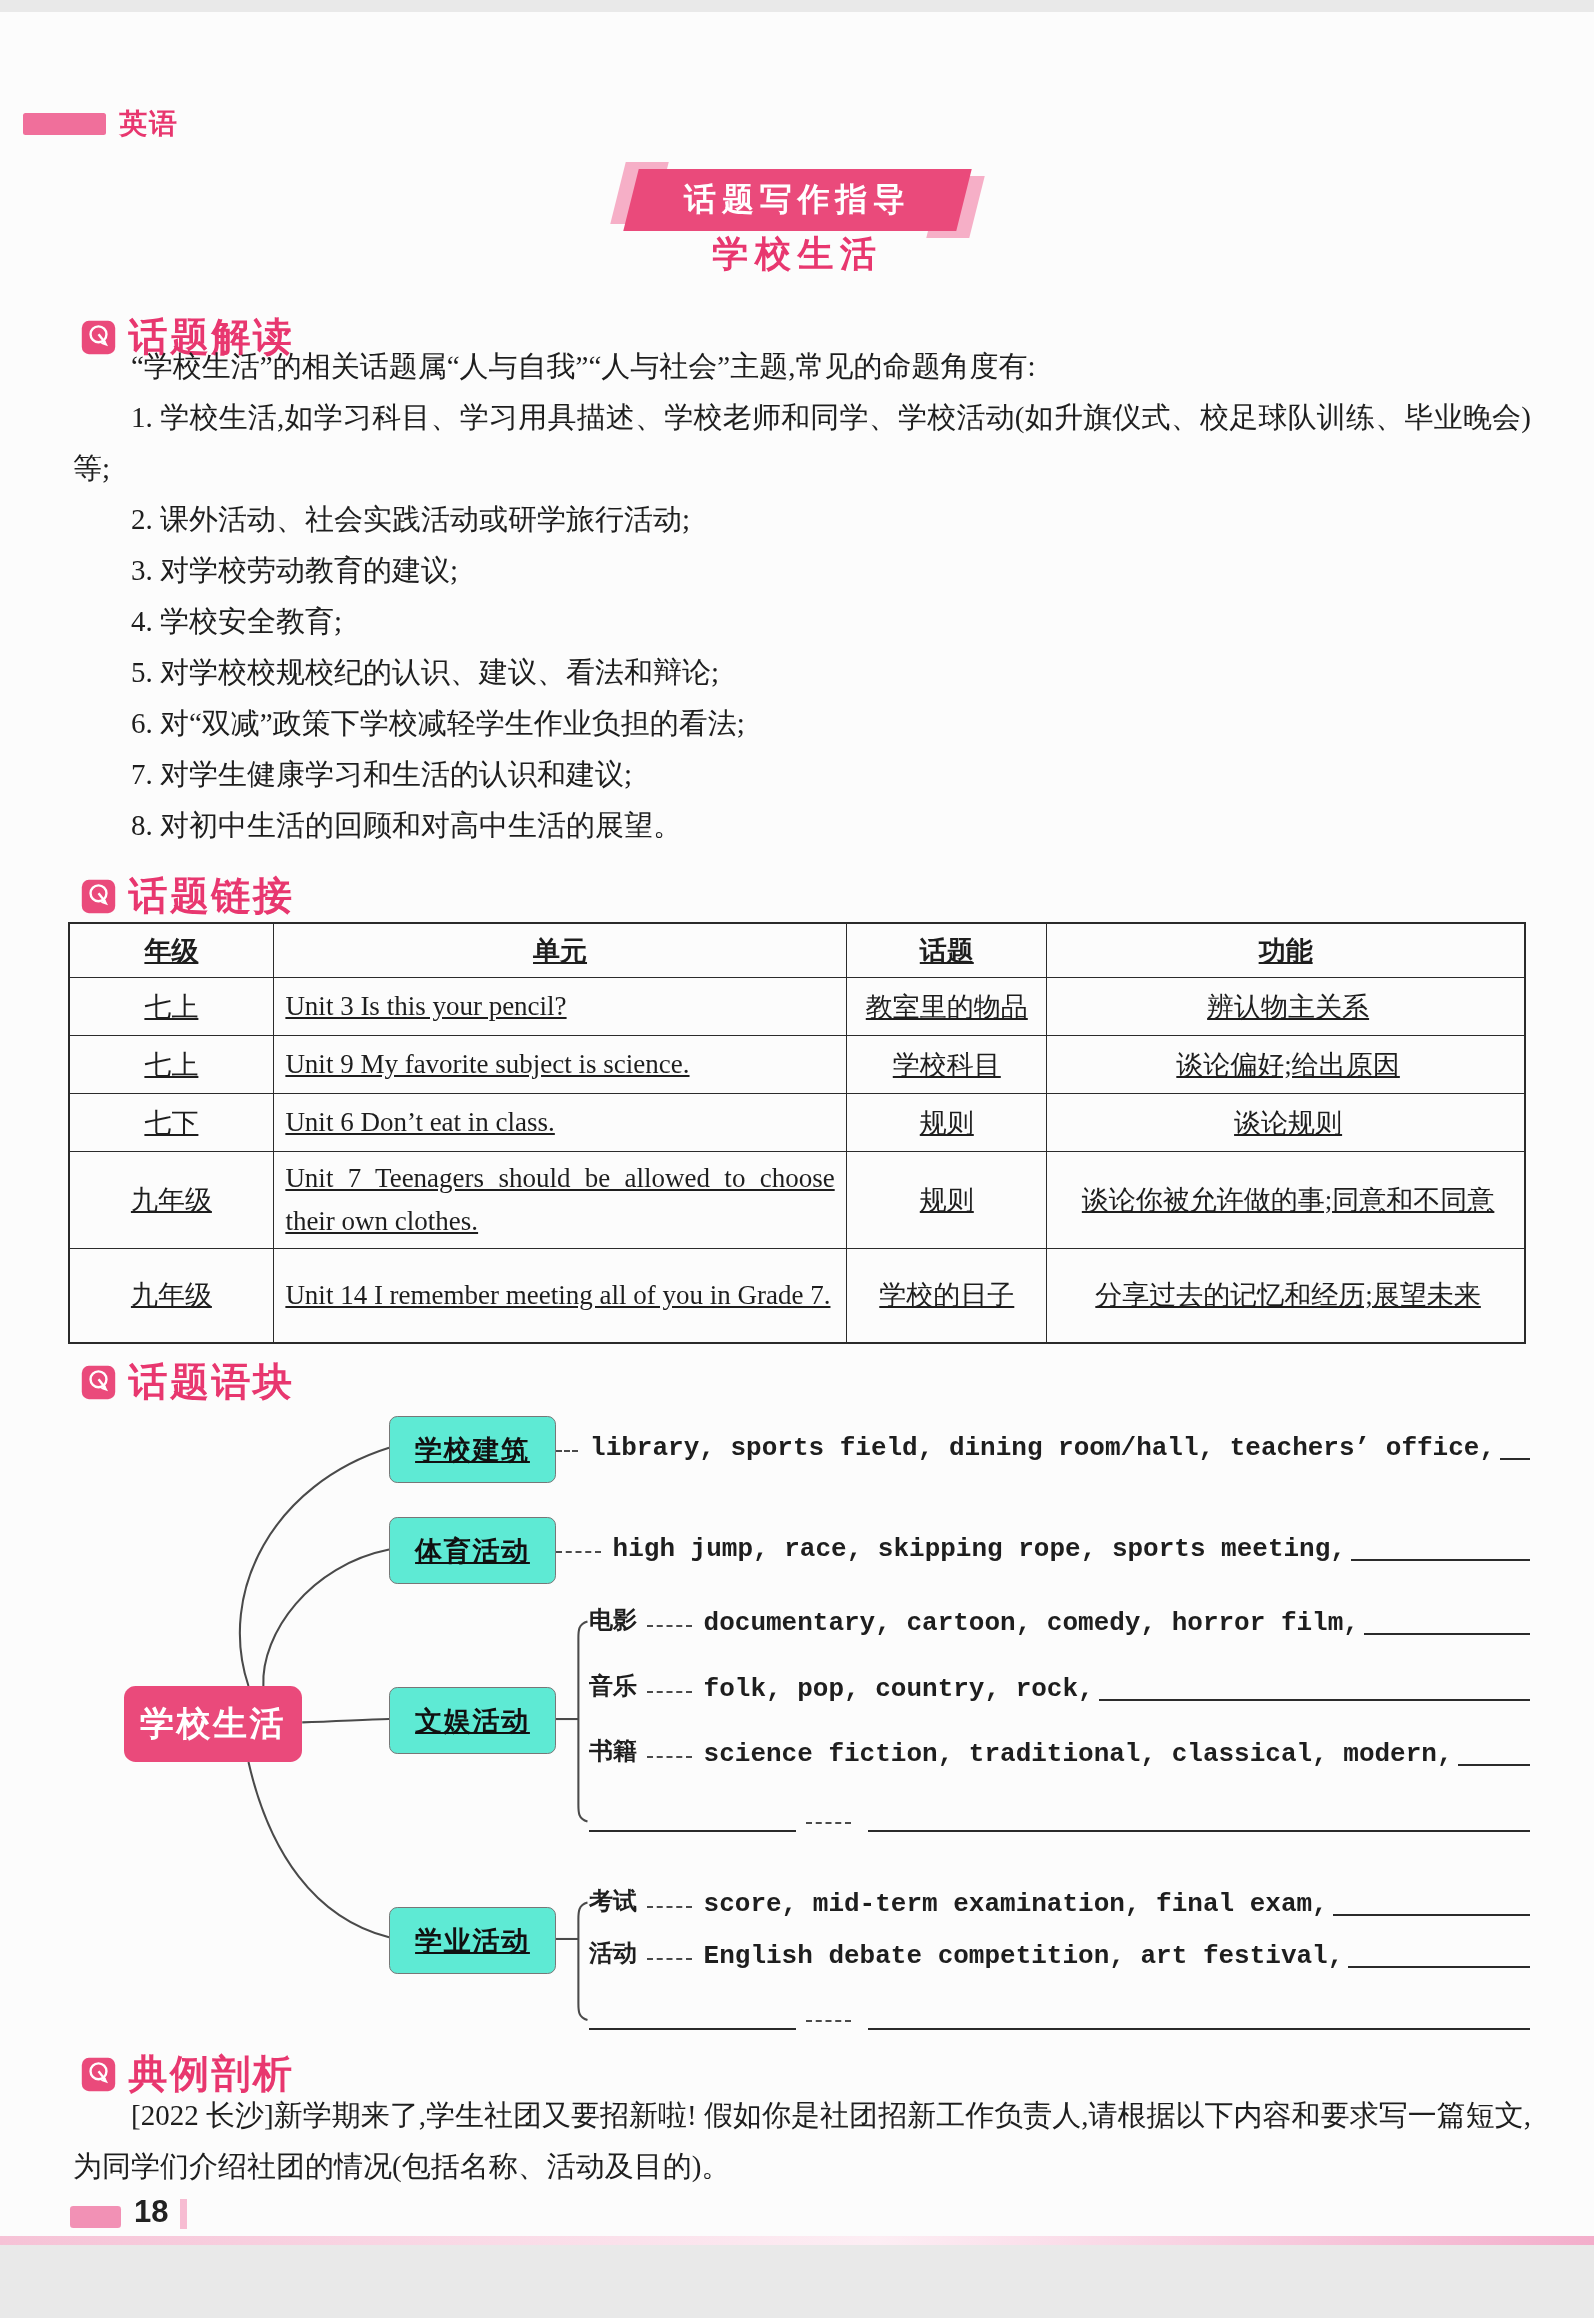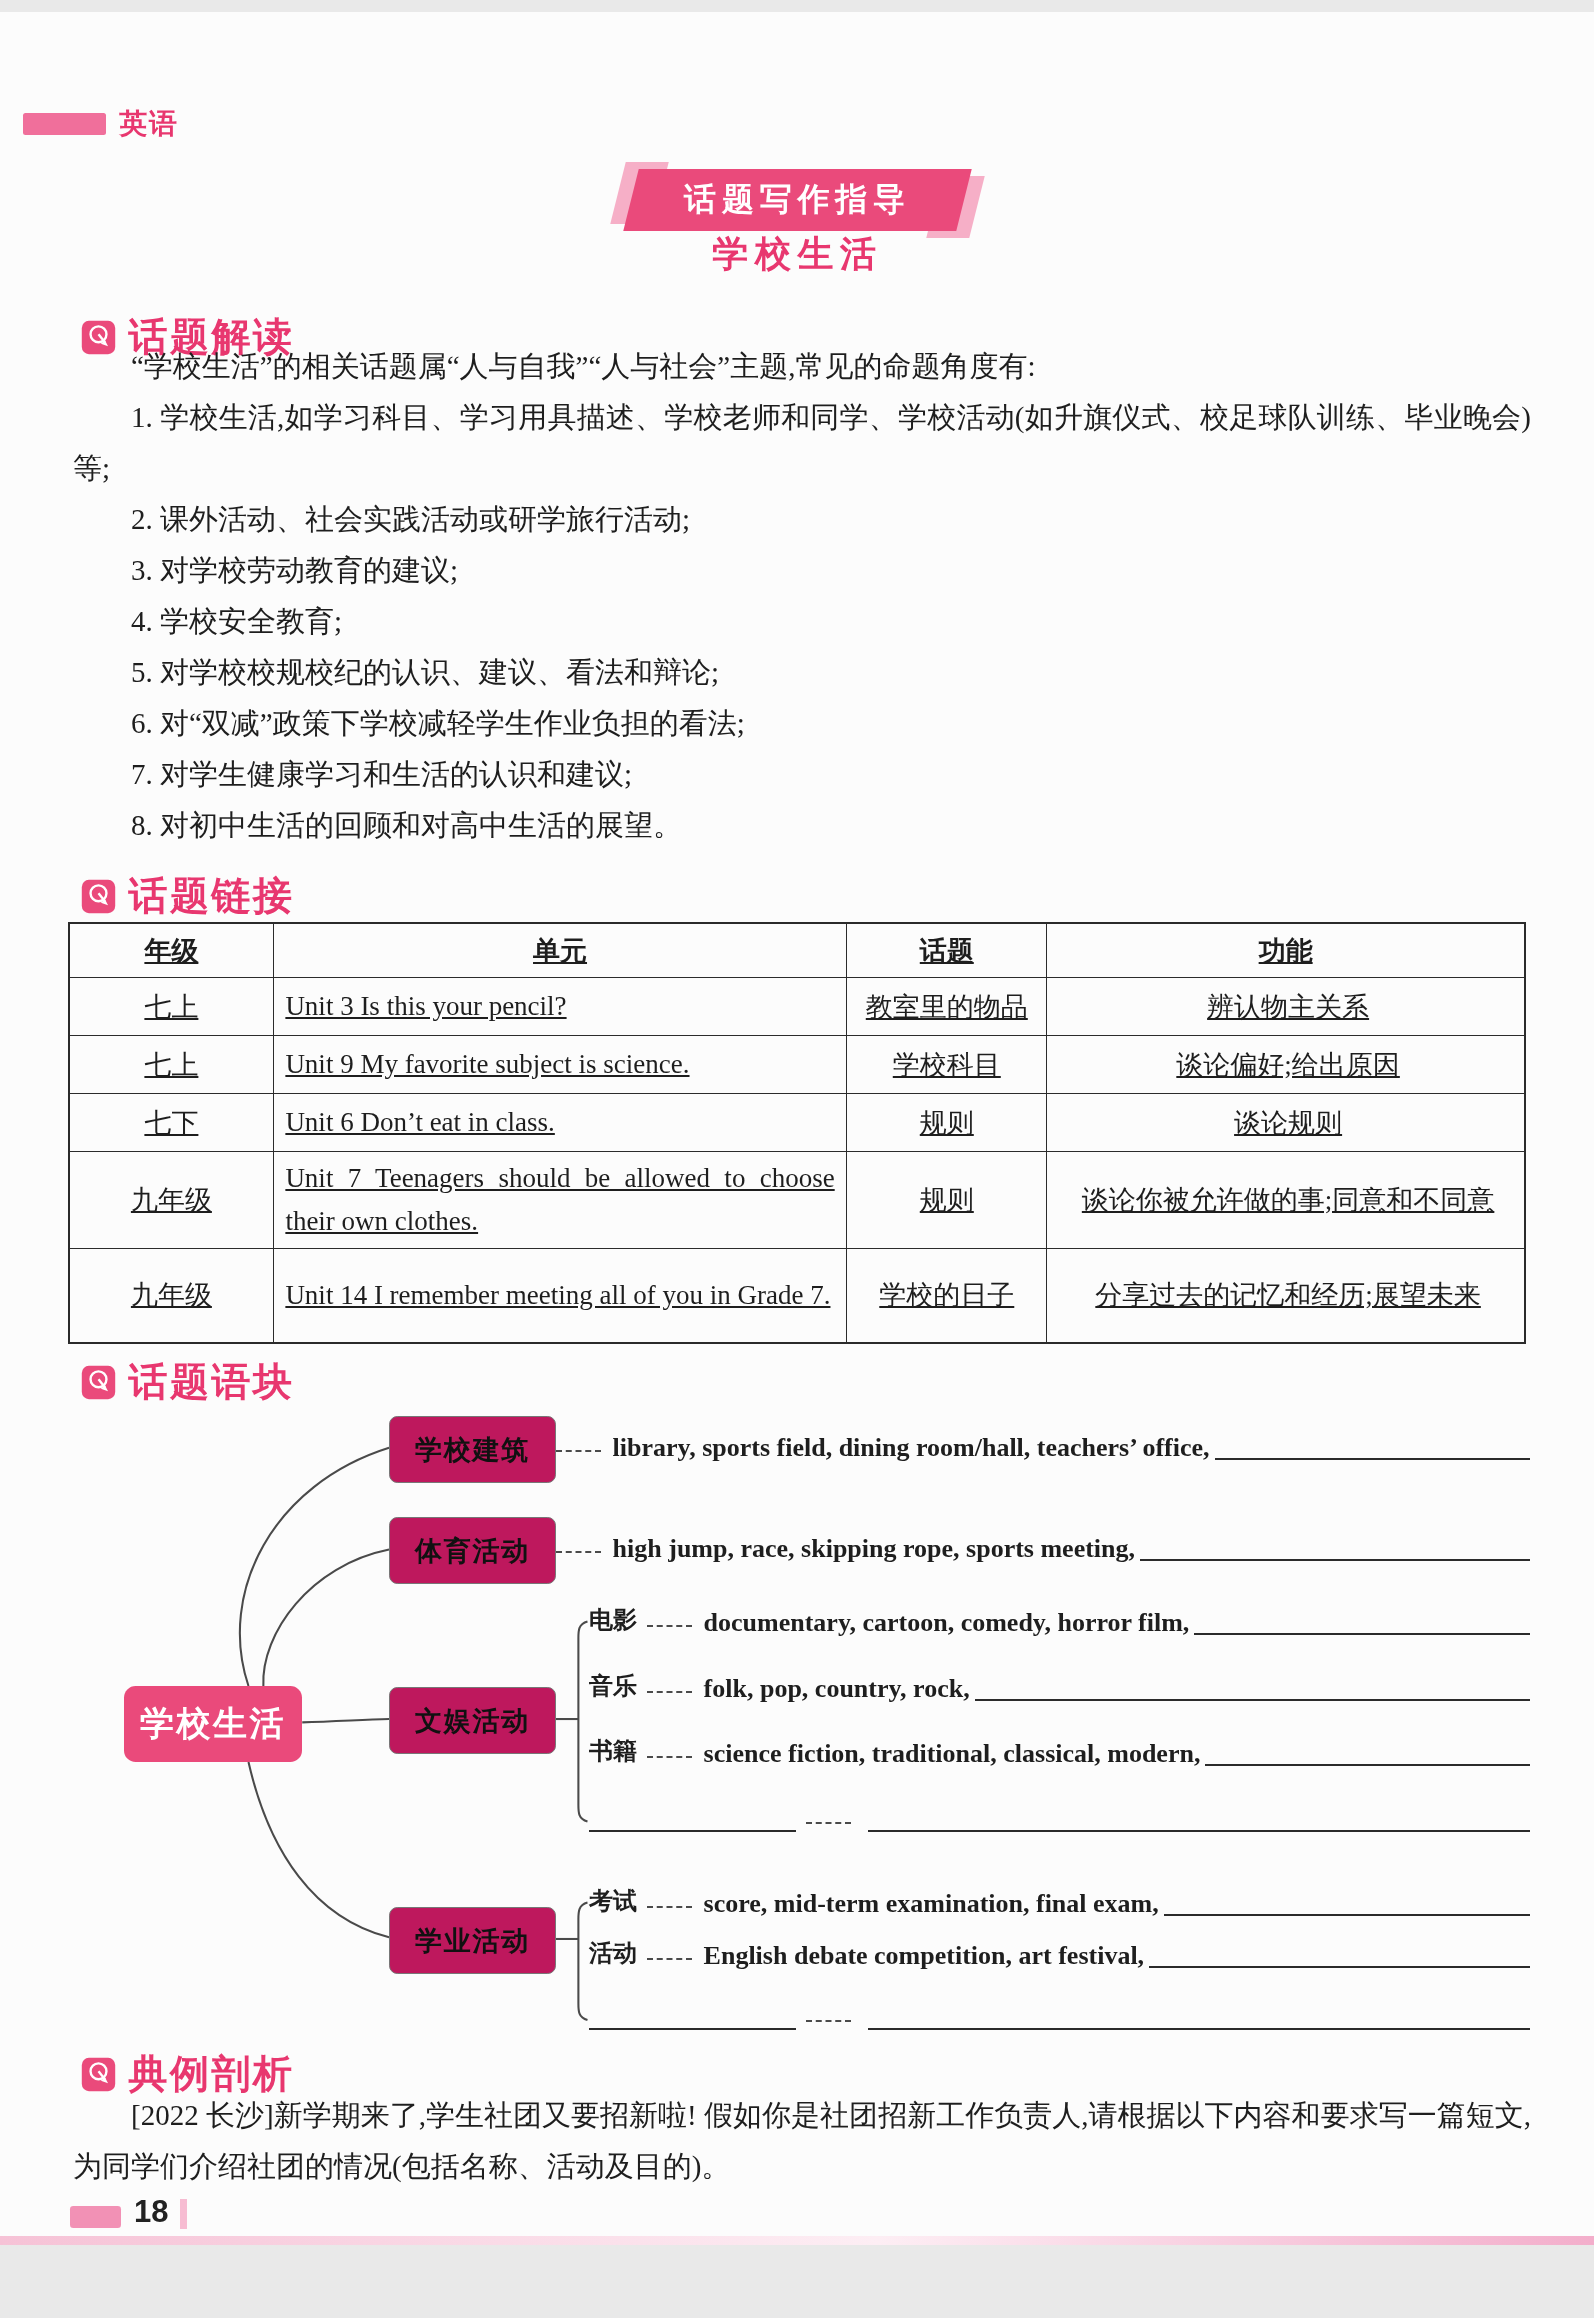--- a/index.html
+++ b/index.html
@@ -46,27 +46,27 @@
   .cell-cn{text-align:center;}
   .cell-en{font-family:var(--serif);text-align:justify;padding:5px 11.6px !important;line-height:43px;}
   .col-grade{width:196px;} .col-unit{width:583px;} .col-topic{width:192px;} .col-func{width:486px;}
   .cell-func{padding-left:13.2px !important;}
   
   .mindmap{position:absolute;left:0;top:1373px;width:1595px;height:678px;}
   .mm-svg{position:absolute;left:0;top:0;}
   .mm-root{position:absolute;left:124px;top:301px;width:178px;height:76px;background:var(--pink);
     border-radius:11.6px;display:flex;align-items:center;justify-content:center;
     color:#fff;font-family:var(--sans);font-weight:bold;font-size:34px;letter-spacing:2.5px;}
-  .mm-box{position:absolute;width:165px;height:65px;background:#be185d;border:1.7px solid #777;border-radius:8.3px;
+  .mm-box{position:absolute;width:165px;height:65px;background:#5eead4;border:1.7px solid #777;border-radius:8.3px;
     display:flex;align-items:center;justify-content:center;
-    font-family:var(--sans);font-weight:bold;font-size:27px;letter-spacing:1.7px;color:#111;}
+    font-family:var(--sans);font-weight:bold;font-size:27px;letter-spacing:1.7px;color:#111;text-decoration:underline;}
   .mm-row{position:absolute;height:36px;right:65px;display:flex;align-items:flex-end;}
   .mm-label{font-family:var(--sans);font-weight:bold;font-size:24px;padding-bottom:5px;margin-right:10px;white-space:nowrap;}
   .mm-dash{width:45px;border-top:2.5px dashed #4a4a4a;margin:0 11.6px 14px 0;}
-  .mm-text{font-family:Liberation Serif, serif;font-weight:bold;font-size:26px;padding-bottom:3.3px;white-space:nowrap;}
+  .mm-text{font-family:Liberation Mono, monospace;font-weight:bold;font-size:26px;padding-bottom:3.3px;white-space:nowrap;}
   .mm-line{flex:1;min-width:30px;border-bottom:2.1px solid var(--line);margin:0 0 5.8px 5px;}
   .mm-line-label{width:207px;border-bottom:2.1px solid var(--line);margin:0 10px 5.8px 0;}
   
   .pageno-bar{position:absolute;left:70px;top:2194px;width:51px;height:21.5px;background:#f291b5;border-radius:3.3px;}
   .pageno{position:absolute;left:134px;top:2182px;font-family:var(--sans);font-weight:bold;font-size:31px;color:#222;}
   .pageno-tick{position:absolute;left:180px;top:2187px;width:7.4px;height:30px;background:#f7bcd2;}
   .bottom-strip{position:absolute;left:0;right:0;bottom:0;height:9px;
     background:linear-gradient(90deg,#f6c2d6,#fdeef4 55%,#f3aecb);}
 </style>
 </head>

